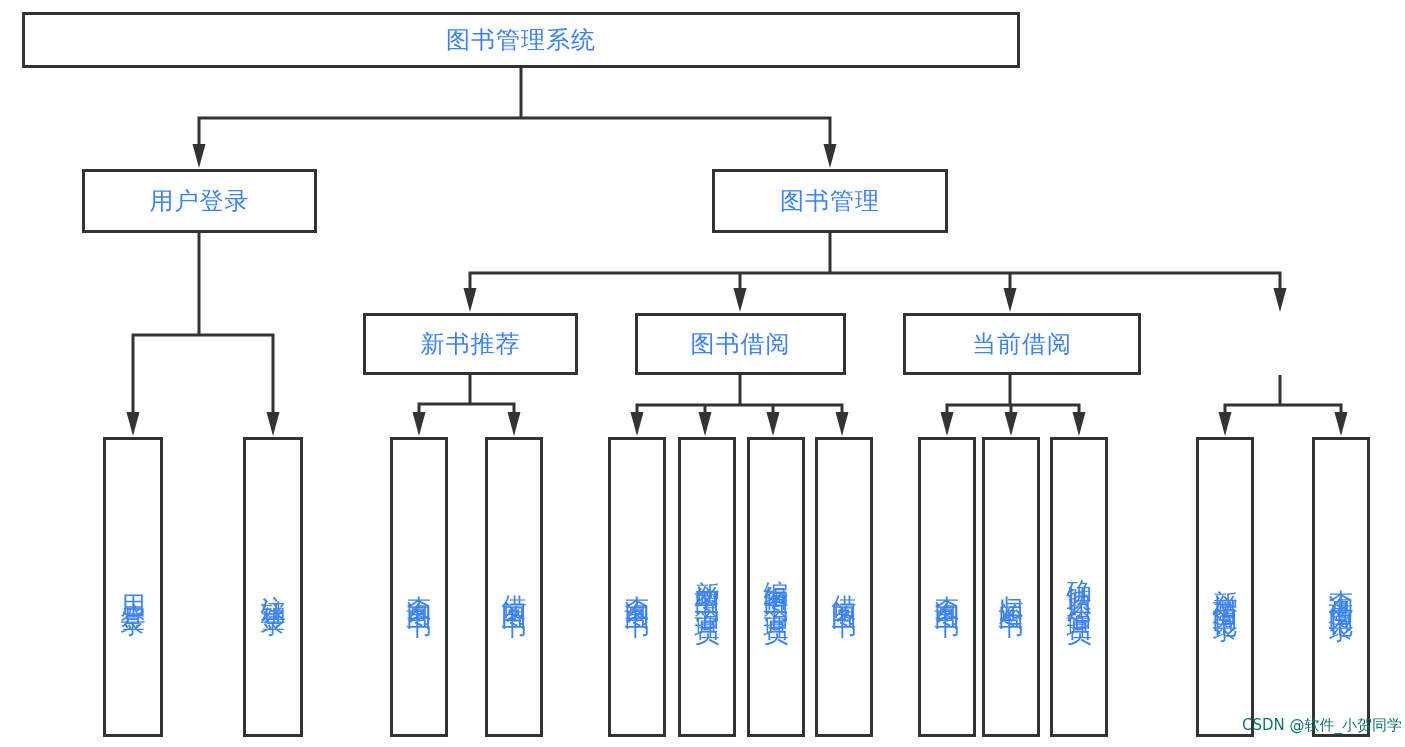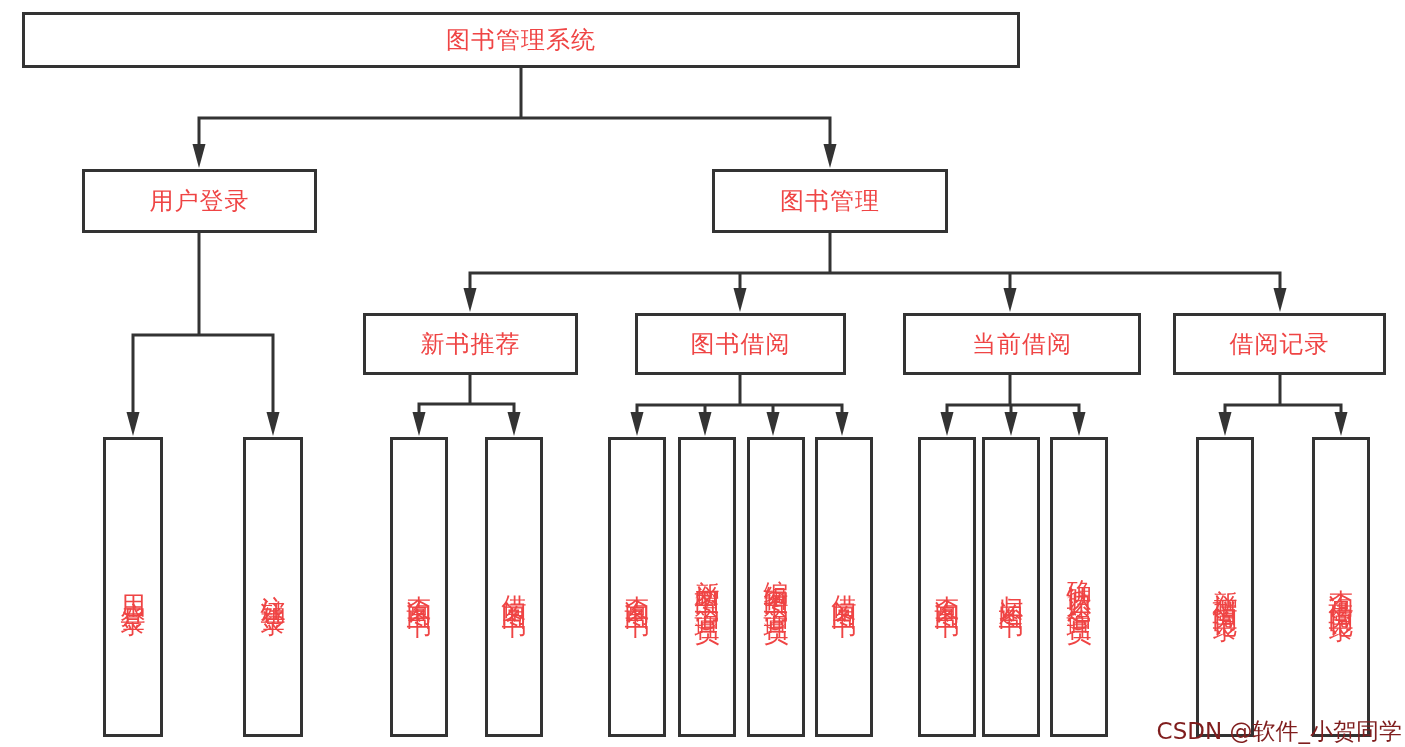--- a/index.html
+++ b/index.html
@@ -13,39 +13,39 @@
   }
   .wires { position: absolute; left: 0; top: 0; }
   .box {
     position: absolute;
     box-sizing: border-box;
     border: 3px solid #333333;
     background: #ffffff;
     display: flex;
     align-items: center;
     justify-content: center;
-    color: #ef4444;
+    color: #3b82f6;
   }
   .h-box { font-size: 24px; letter-spacing: 1px; }
   .v-box {
     font-size: 25px;
   }
   .v-box span {
     writing-mode: vertical-rl;
     text-orientation: mixed;
     letter-spacing: 6px;
   }
   .watermark {
     position: absolute;
     left: 1150px;
     top: 716px;
     width: 252px;
     text-align: right;
-    font-size: 23px;
-    color: #7f1d1d;
+    font-size: 15px;
+    color: #0f766e;
     white-space: nowrap;
   }
 </style>
 </head>
 <body>
 
 <div class="canvas">
 
   <svg class="wires" width="1405" height="747" viewBox="0 0 1405 747">
     <g stroke="#333333" stroke-width="3" fill="none">
@@ -115,23 +115,20 @@
 
   <div class="box h-box" style="left:712px; top:169px; width:236px; height:64px;">
     <span>图书管理</span>
   </div>
   <div class="box h-box" style="left:635px; top:313px; width:211px; height:62px;">
     <span>图书借阅</span>
   </div>
   <div class="box h-box" style="left:903px; top:313px; width:238px; height:62px;">
     <span>当前借阅</span>
   </div>
-  <div class="box h-box" style="left:1173px; top:313px; width:213px; height:62px;">
-    <span>借阅记录</span>
-  </div>
 
   <div class="box v-box" style="left:103px; top:437px; width:60px; height:300px;">
     <span>用户登录</span>
   </div>
   <div class="box v-box" style="left:243px; top:437px; width:60px; height:300px;">
     <span>注销登录</span>
   </div>
 
   <div class="box v-box" style="left:390px; top:437px; width:58px; height:300px;">
     <span>查询图书</span>

